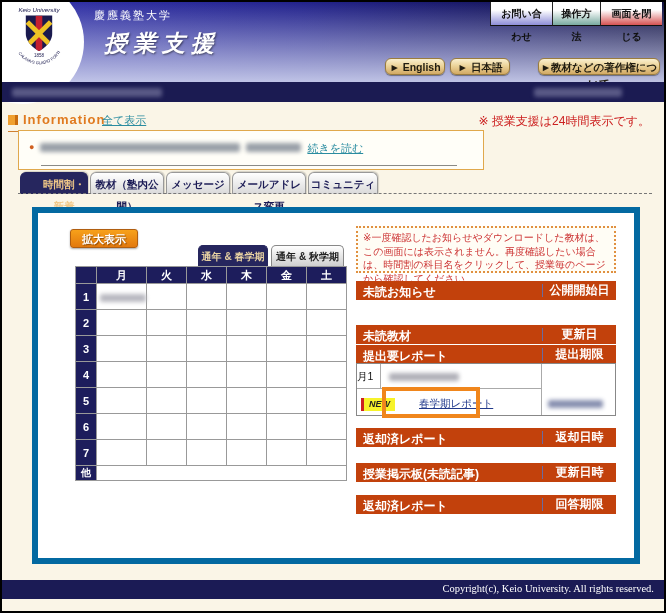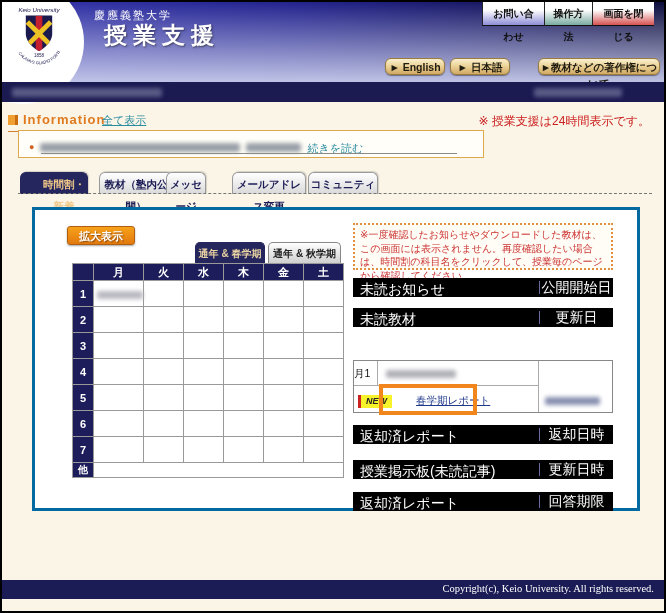--- a/index.html
+++ b/index.html
@@ -6,23 +6,23 @@
   body { background:#888; }
   .window { position:relative; width:666px; height:613px; background:#faf5e7; border:2px solid #000; overflow:hidden; }
 
   
   .header { position:absolute; top:0; left:0; width:662px; height:80px;
     background:linear-gradient(to bottom, rgba(255,255,255,0) 0%, rgba(200,204,235,0.95) 100%),
                linear-gradient(to right, #3434ac 0%, #22228c 45%, #0d0d3c 100%); }
   .logo-circle { position:absolute; left:-42px; top:-22px; width:124px; height:124px; border-radius:50%; background:#fff; }
   .logo-svg { position:absolute; left:46px; top:24px; }
   .uni-jp { position:absolute; left:92px; top:6px; color:#fff; font-size:11px; letter-spacing:2px; }
-  .app-title { position:absolute; left:102px; top:18px; color:#fff; font-size:23px; font-weight:bold; letter-spacing:6px; text-shadow:1px 1px 2px rgba(0,0,0,.5); }
-
-  .sysbtns { position:absolute; top:0; right:10px; display:flex; }
+  .app-title { position:absolute; left:102px; top:26px; color:#fff; font-size:23px; font-weight:bold; letter-spacing:6px; text-shadow:1px 1px 2px rgba(0,0,0,.5);font-style:italic; }
+
+  .sysbtns { position:absolute; top:0; right:2px; display:flex; }
   .sysbtn { height:24px; line-height:23px; text-align:center; font-size:10px; font-weight:bold; color:#111;
     border-left:1px solid #222; border-bottom:1px solid #111; cursor:pointer; padding:0 6px; }
   .sysbtn.b1 { background:linear-gradient(to bottom,#ffffff 35%,#8e8ed8 100%); width:62px; }
   .sysbtn.b2 { background:linear-gradient(to bottom,#ffffff 35%,#79aaa0 100%); width:48px; }
   .sysbtn.b3 { background:linear-gradient(to bottom,#ffffff 35%,#d65252 100%); width:62px; }
 
   .tanbtn { position:absolute; height:17px; line-height:16px; text-align:center; font-size:10.5px; font-weight:bold; color:#201c10;
     background:linear-gradient(to bottom,#faf0cf 0%,#ecd49a 45%,#d2a964 100%); border:1px solid #9a7c3e; border-radius:6px; cursor:pointer;
     box-shadow:0 1px 1px rgba(0,0,0,.4); }
 
@@ -32,36 +32,36 @@
   .blur-user { position:absolute; left:10px; top:6px; width:150px; height:9px; background:#5a5a86; }
   .blur-hdate { position:absolute; right:42px; top:6px; width:88px; height:9px; background:#5a5a86; }
 
   
   .info-title-wrap { position:absolute; left:6px; top:108px; width:148px; border-bottom:1px solid #d08030; padding-bottom:3px; }
   .info-sq { display:inline-block; width:10px; height:10px; background:#f0a030; border-right:3px solid #c96d10; vertical-align:-1px; }
   .info-title { color:#e07a1f; font-size:13px; font-weight:bold; letter-spacing:1px; margin-left:5px; }
   .link { color:#2a8ca0; text-decoration:underline; cursor:pointer; font-size:11px; }
   .showall { position:absolute; left:100px; top:111px; }
   .note24 { position:absolute; right:14px; top:111px; color:#cc2020; font-size:12px; }
-  .infobox { position:absolute; left:16px; top:128px; width:466px; height:28px; background:#fffef8; border:1px solid #e0a84c; }
+  .infobox { position:absolute; left:16px; top:128px; width:466px; height:40px; background:#fffef8; border:1px solid #e0a84c; }
   .info-item { position:absolute; left:10px; top:7px; right:10px; }
   .bullet { color:#d06020; font-size:9px; vertical-align:2px; }
   .blur-info1 { width:200px; height:9px; background:#9aa0a8; vertical-align:middle; margin-left:6px; }
   .blur-info2 { width:55px; height:9px; background:#9aa0a8; vertical-align:middle; margin:0 6px; }
   .info-underline { position:absolute; left:22px; right:26px; bottom:3px; border-bottom:1px solid #8a8a86; }
 
   
   .tab { position:absolute; top:170px; height:22px; line-height:22px; text-align:center; font-size:10.5px; font-weight:bold;
     border:1px solid #999; border-bottom:none; border-radius:6px 6px 0 0; cursor:pointer;
     background:linear-gradient(to bottom,#ffffff 0%,#d9d9d9 100%); color:#1b1b55; box-shadow:1px -1px 1px rgba(0,0,0,.15); }
   .tab.active { background:#26265e; color:#f0c888; border-color:#26265e;padding-left:20px; }
   .dashline { position:absolute; top:191px; left:16px; width:634px; border-top:1px dashed #777; }
 
   
-  .panel { position:absolute; left:30px; top:205px; width:608px; height:304px; background:#fff; border:3px solid #0369a1; }
+  .panel { position:absolute; left:30px; top:205px; width:608px; height:357px; background:#fff; border:6px solid #0369a1; }
 
   .enlarge-btn { position:absolute; left:32px; top:16px; width:68px; height:19px; line-height:18px; text-align:center;
     color:#fff; font-size:11px; font-weight:bold; background:linear-gradient(to bottom,#f7a11a 0%,#e2790e 100%);
     border:1px solid #b05e10; border-radius:3px; cursor:pointer; text-shadow:1px 1px 1px rgba(120,60,0,.8); box-shadow:0 1px 2px rgba(0,0,0,.35); }
 
   .semtab { position:absolute; top:32px; height:21px; line-height:21px; text-align:center; font-size:10px; font-weight:bold;
     border:1px solid #888; border-bottom:none; border-radius:5px 5px 0 0; cursor:pointer; }
   .semtab.dark { background:#26265e; color:#e8d2a2; border-color:#26265e; }
   .semtab.light { background:linear-gradient(to bottom,#ffffff 0%,#cfcfcf 100%); color:#222; }
 
@@ -71,21 +71,21 @@
   .timetable .dayh { width:40px; height:17px; }
   .timetable .ph { width:20px; height:26px; }
   .timetable td { width:40px; background:#fff; }
   .timetable .otherh { height:15px; font-size:10px; }
   .blur-course { width:46px; height:8px; background:#b8b8c0; margin-left:3px; }
 
   
   .noticebox { position:absolute; left:318px; top:13px; width:260px; height:47px; background:#fffdf5;
     border:2px dotted #e09040; color:#cc3333; font-size:10px; line-height:1.35; padding:3px 5px; }
 
-  .rp-bar { position:absolute; left:318px; width:260px; height:19px; background:#000000; color:#fff; font-size:14px; font-weight:normal; }
+  .rp-bar { position:absolute; left:318px; width:260px; height:19px; background:#c2410c; color:#fff; font-size:12px; font-weight:bold; }
   .rp-title { position:absolute; left:7px; top:3px; }
   .rp-datecol { position:absolute; right:0; top:3px; width:74px; text-align:center; border-left:1px solid #6a6aa0; height:13px; line-height:13px; }
 
   .rep-rows { position:absolute; left:318px; top:150px; width:260px; height:53px; background:#fff; border:1px solid #888; }
   .rep-divider { position:absolute; left:184px; top:0; bottom:0; border-left:1px solid #aaa; }
   .rep-row1 { position:absolute; left:0; top:0; width:184px; height:25px; border-bottom:1px solid #aaa; }
   .rep-slot { position:absolute; left:0; top:0; width:24px; height:25px; line-height:25px; text-align:left; font-size:10.5px; color:#111; border-right:1px solid #aaa; }
   .blur-rep { position:absolute; left:32px; top:9px; width:70px; height:8px; background:#b0b0b8; }
   .new-badge { position:absolute; left:4px; top:34px; width:34px; height:13px; line-height:13px; text-align:center;
     background:#f7f32a; border-left:3px solid #cc2222; color:#222; font-size:9px; font-style:italic; font-weight:bold; }
@@ -150,22 +150,22 @@
   <div class="note24">※ 授業支援は24時間表示です。</div>
 
   <div class="infobox">
     <div class="info-item">
       <span class="bullet">●</span><span class="blur blur-info1"></span><span class="blur blur-info2"></span><span class="link">続きを読む</span>
     </div>
     <div class="info-underline"></div>
   </div>
 
   <div class="tab active" style="left:18px; width:68px;">時間割・新着</div>
-  <div class="tab" style="left:88px; width:74px;margin-left:9px;">教材（塾内公開）</div>
-  <div class="tab" style="left:164px; width:40px;">メッセージ</div>
+  <div class="tab" style="left:88px; width:74px;">教材（塾内公開）</div>
+  <div class="tab" style="left:164px; width:64px;">メッセージ</div>
   <div class="tab" style="left:230px; width:74px;">メールアドレス変更</div>
   <div class="tab" style="left:306px; width:70px;">コミュニティ</div>
   <div class="dashline"></div>
 
   <div class="panel">
 
     <div class="enlarge-btn">拡大表示</div>
 
     <div class="semtab dark" style="left:160px; width:70px;">通年 &amp; 春学期</div>
     <div class="semtab light" style="left:233px; width:73px;">通年 &amp; 秋学期</div>
@@ -251,25 +251,29 @@
         </tbody>
       </table>
 
     <div class="noticebox">※一度確認したお知らせやダウンロードした教材は、この画面には表示されません。再度確認したい場合は、時間割の科目名をクリックして、授業毎のページから確認してください。</div>
 
     <div class="rp-bar" style="top:68px;">
       <span class="rp-title">未読お知らせ</span>
       <span class="rp-datecol">公開開始日</span>
     </div>
 
-    <div class="rp-bar" style="top:98px;padding-left:32px;">
+    <div class="rp-bar" style="top:112px;padding-left:32px;">
       <span class="rp-title">未読教材</span>
       <span class="rp-datecol">更新日</span>
     </div>
 
+    <div class="rp-bar" style="top:132px;">
+      <span class="rp-title">提出要レポート</span>
+      <span class="rp-datecol">提出期限</span>
+    </div>
     <div class="rep-rows">
       <div class="rep-divider"></div>
       <div class="rep-row1">
         <span class="rep-slot">月1</span>
         <span class="blur blur-rep"></span>
       </div>
       <span class="new-badge">NEW</span>
       <span class="rep-link">春学期レポート</span>
       <span class="blur blur-repdate"></span>
     </div>

